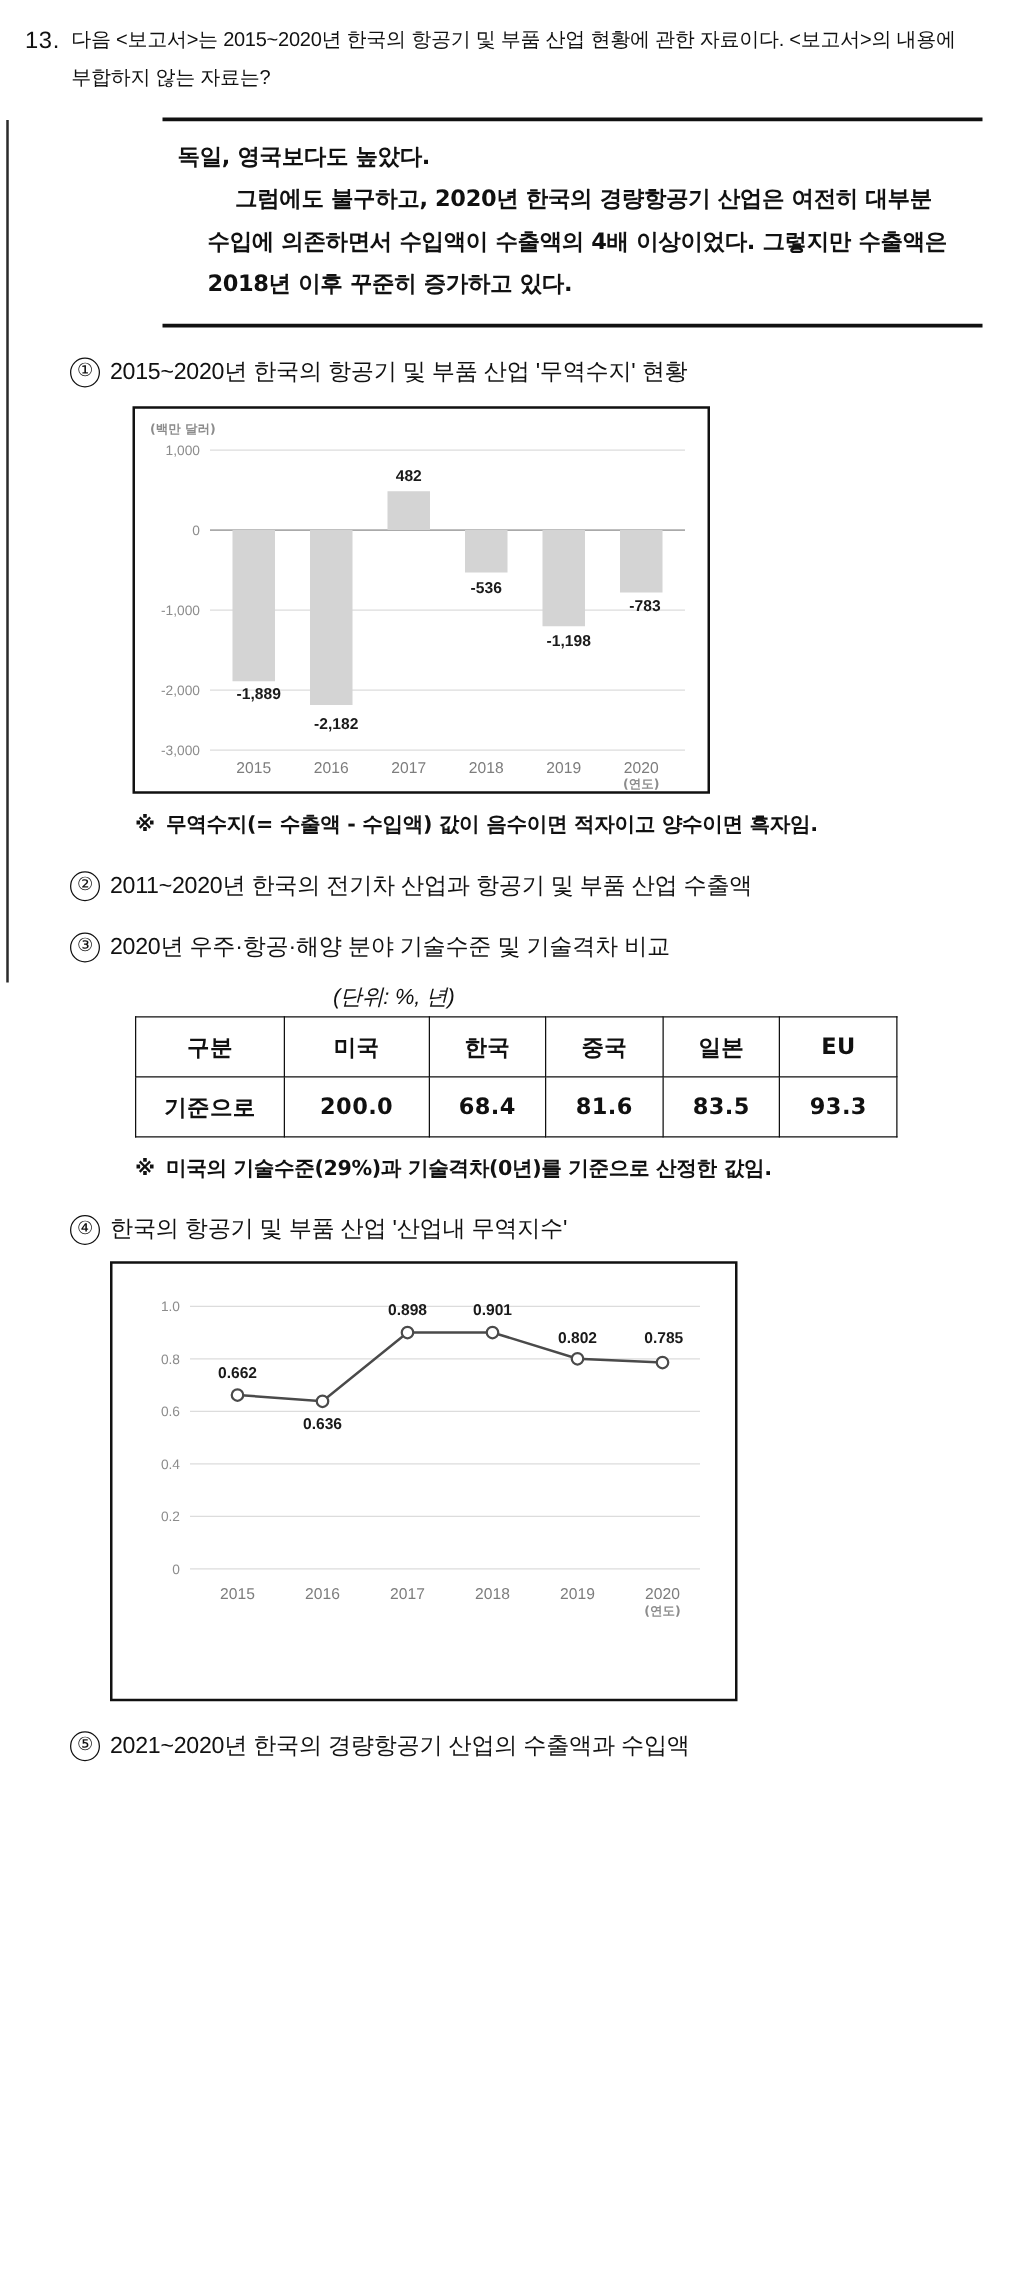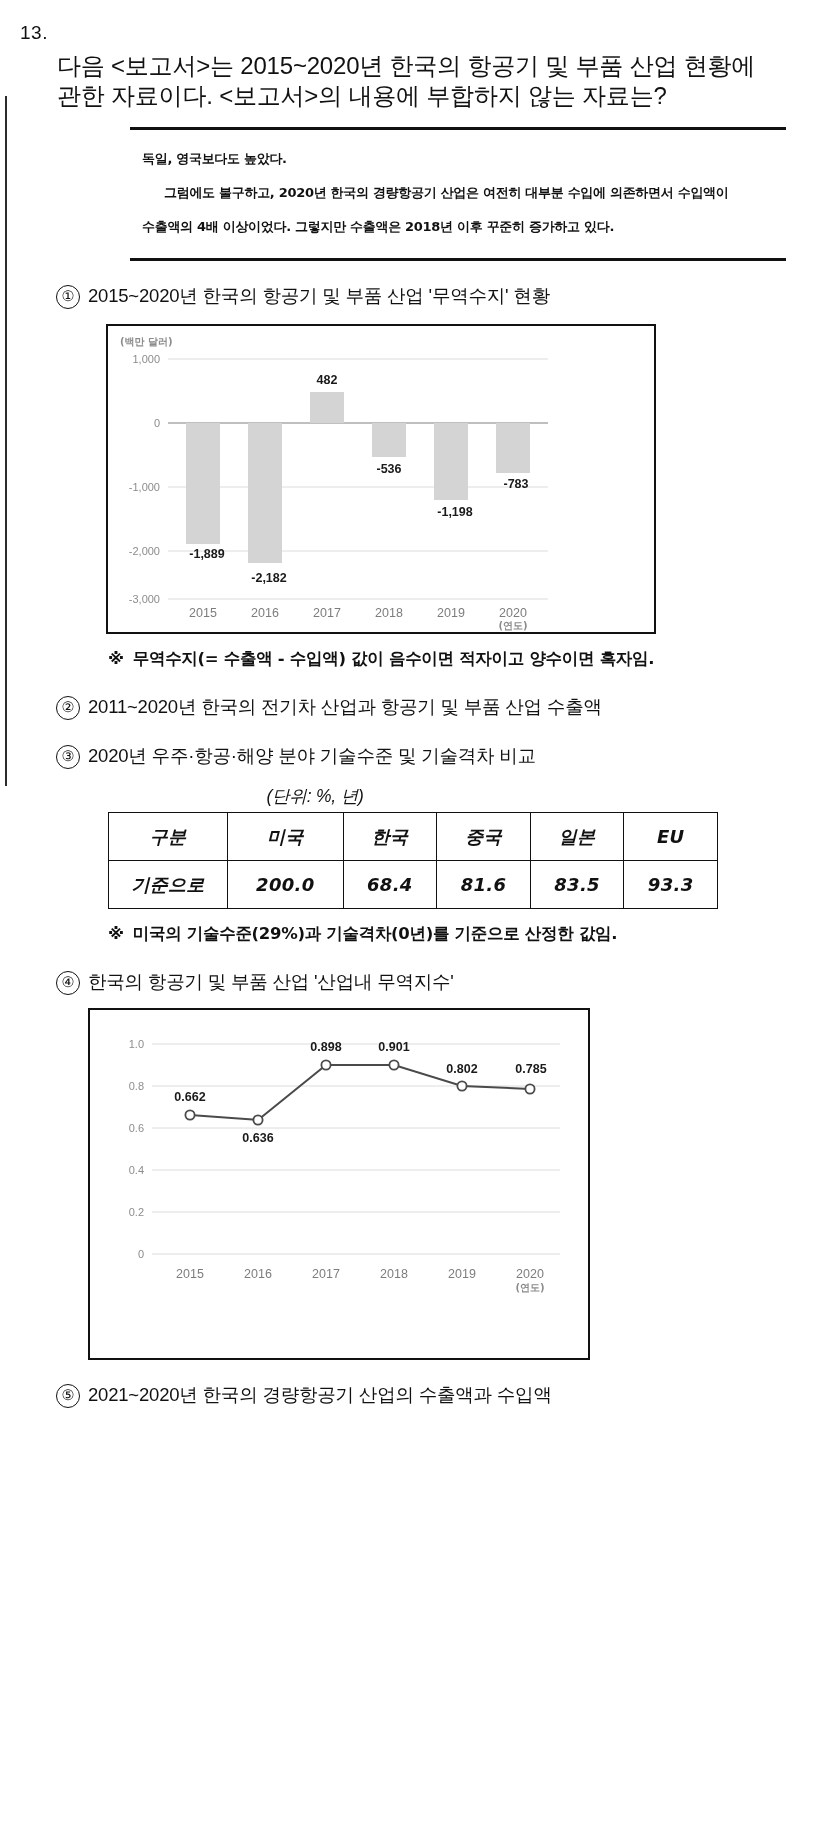--- a/index.html
+++ b/index.html
@@ -34,42 +34,41 @@
   }
   .stem-num{
     flex:0 0 auto;
     font-size:19px;
     line-height:30px;
     letter-spacing:0.5px;
     padding-right:9px;
   }
   .stem-text{
     flex:1 1 auto;
-    font-size:24px;
+    font-size:16px;
     line-height:30px;
     letter-spacing:-0.2px;
     word-break:keep-all;
-    margin-top:33px;
   }
   .stem-text p{margin:0;}
 
   
   .report-box{
     margin:16px 40px 0 130px;
     border-top:3px solid #111;
     border-bottom:3px solid #111;
     padding:12px 16px 14px 12px;
     font-family:"DejaVu Sans","Liberation Sans",sans-serif;
     font-weight:bold;
-    font-size:13px;
+    font-size:18px;
     line-height:34px;
     letter-spacing:-0.3px;
   }
   .report-box p{margin:0;word-break:keep-all;}
-  .report-box p.indent{text-indent:22px;}
+  .report-box p.indent{text-indent:22px;margin-left:24px;}
 
   
   .option{
     display:flex;
     align-items:flex-start;
     margin:20px 30px 0 56px;
   }
   .opt-circle{
     flex:0 0 auto;
     width:22px;height:22px;
@@ -91,21 +90,21 @@
   }
 
   
   .figure-wrap{margin:10px 0 0 0;}
   .fig-box{
     border:2px solid #111;
     background:#fff;
     box-sizing:border-box;
   }
   .fig-bar{
-    width:550px;
+    width:462px;
     height:310px;
     margin:14px 0 0 106px;
     position:relative;
     text-align:right;
   }
   .fig-line{
     width:502px;
     height:352px;
     margin:12px 0 0 88px;
     position:relative;
@@ -133,21 +132,20 @@
     font-style:italic;
   }
 
   
   table.data-table{
     border-collapse:collapse;
     margin:0 0 0 108px;
     width:610px;
     font-family:"DejaVu Sans","Liberation Sans",sans-serif;
     font-weight:bold;
-    font-style:italic;
   }
   table.data-table td,table.data-table th{
     border:1.6px solid #111;
     text-align:center;
     font-size:18px;
     height:47px;
     letter-spacing:0.3px;
     font-weight:bold;
     padding:0 4px;
   }

